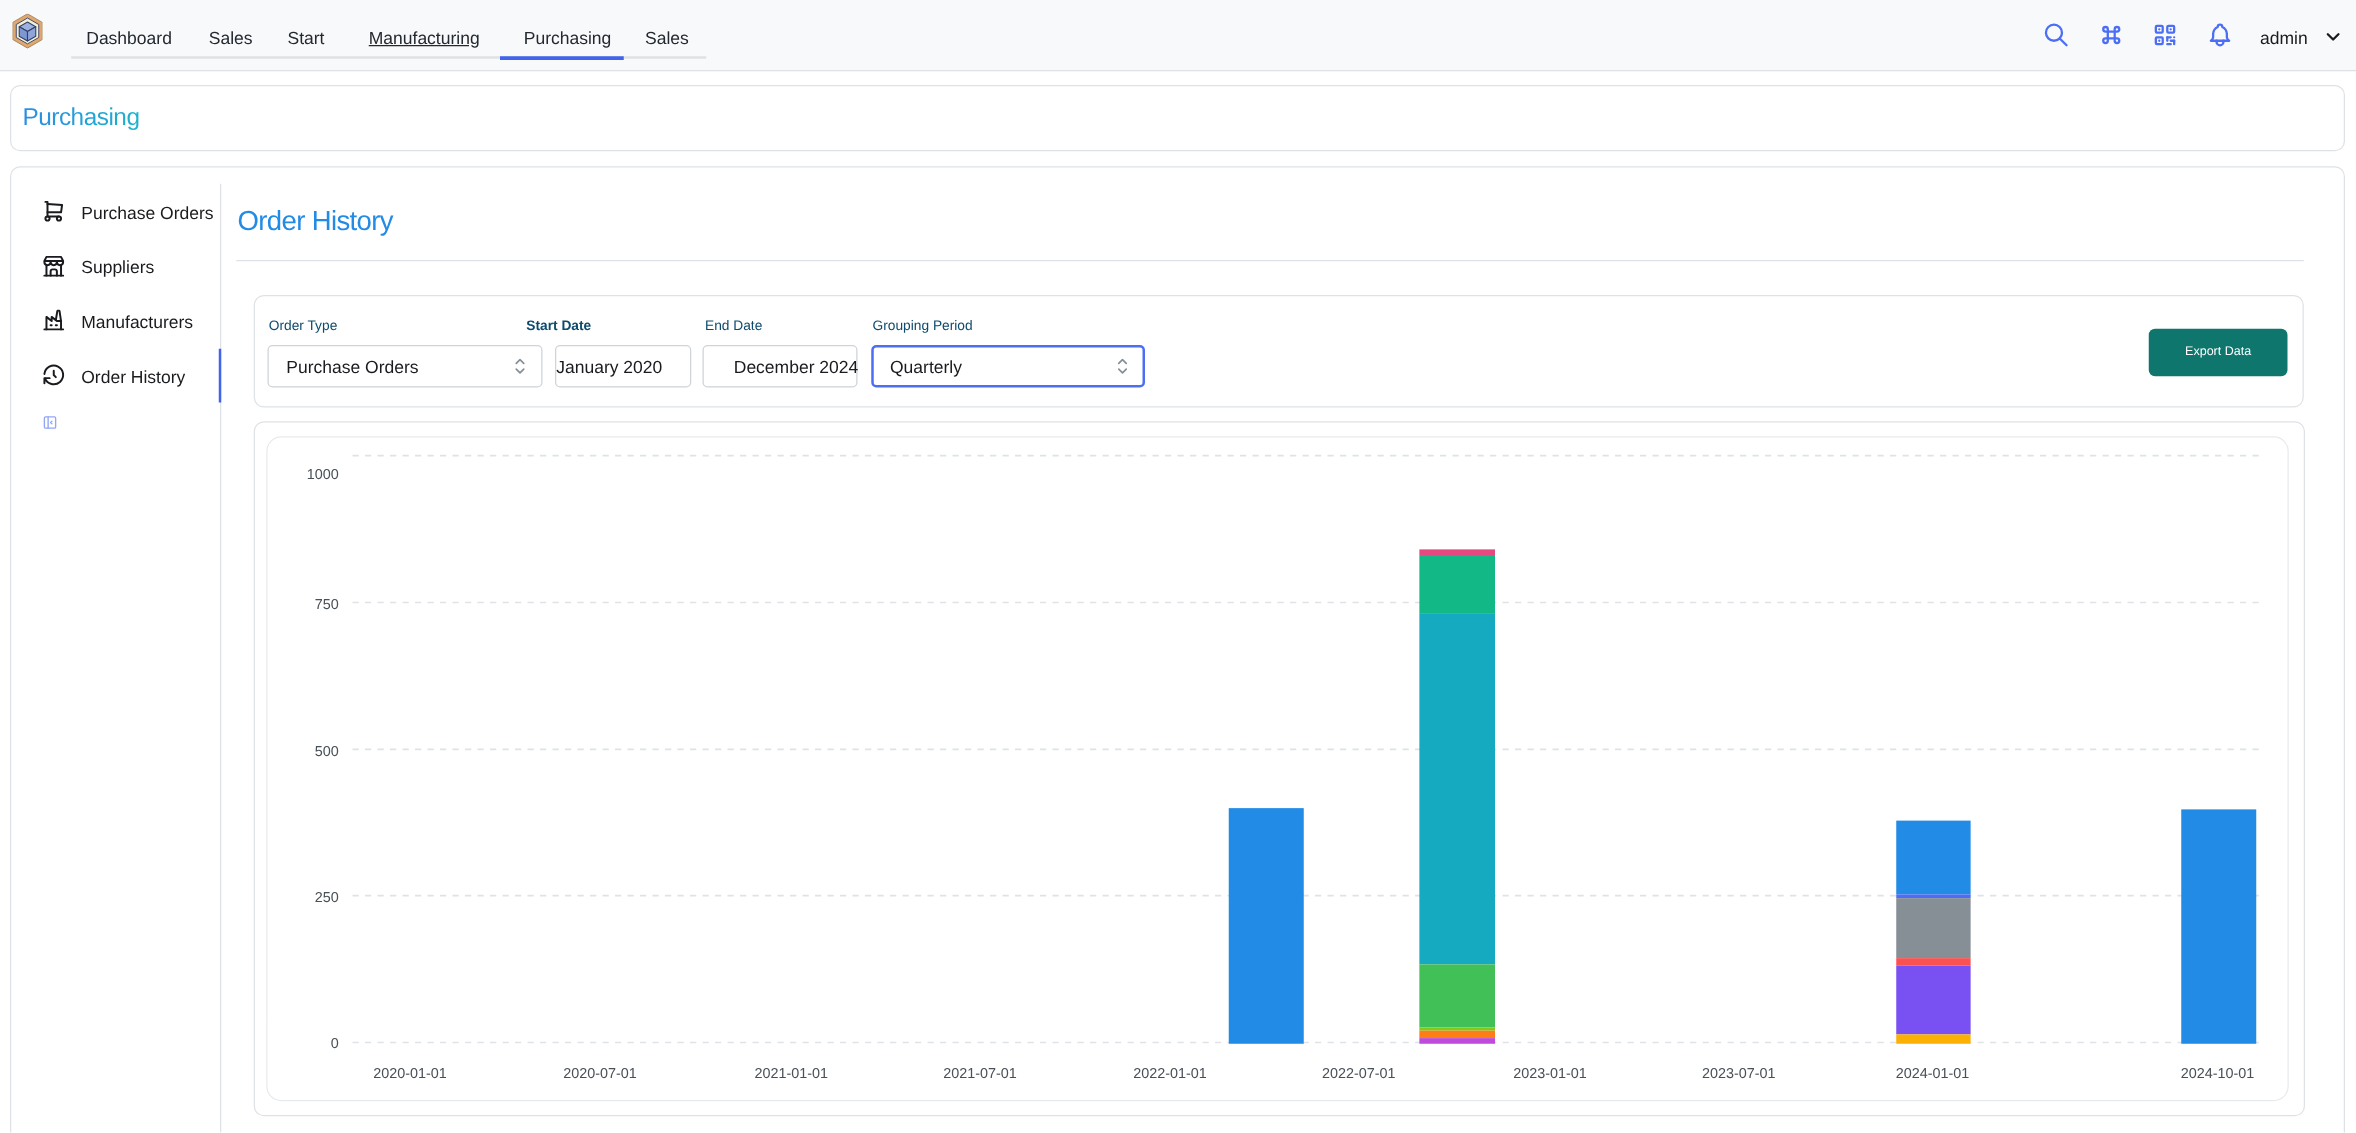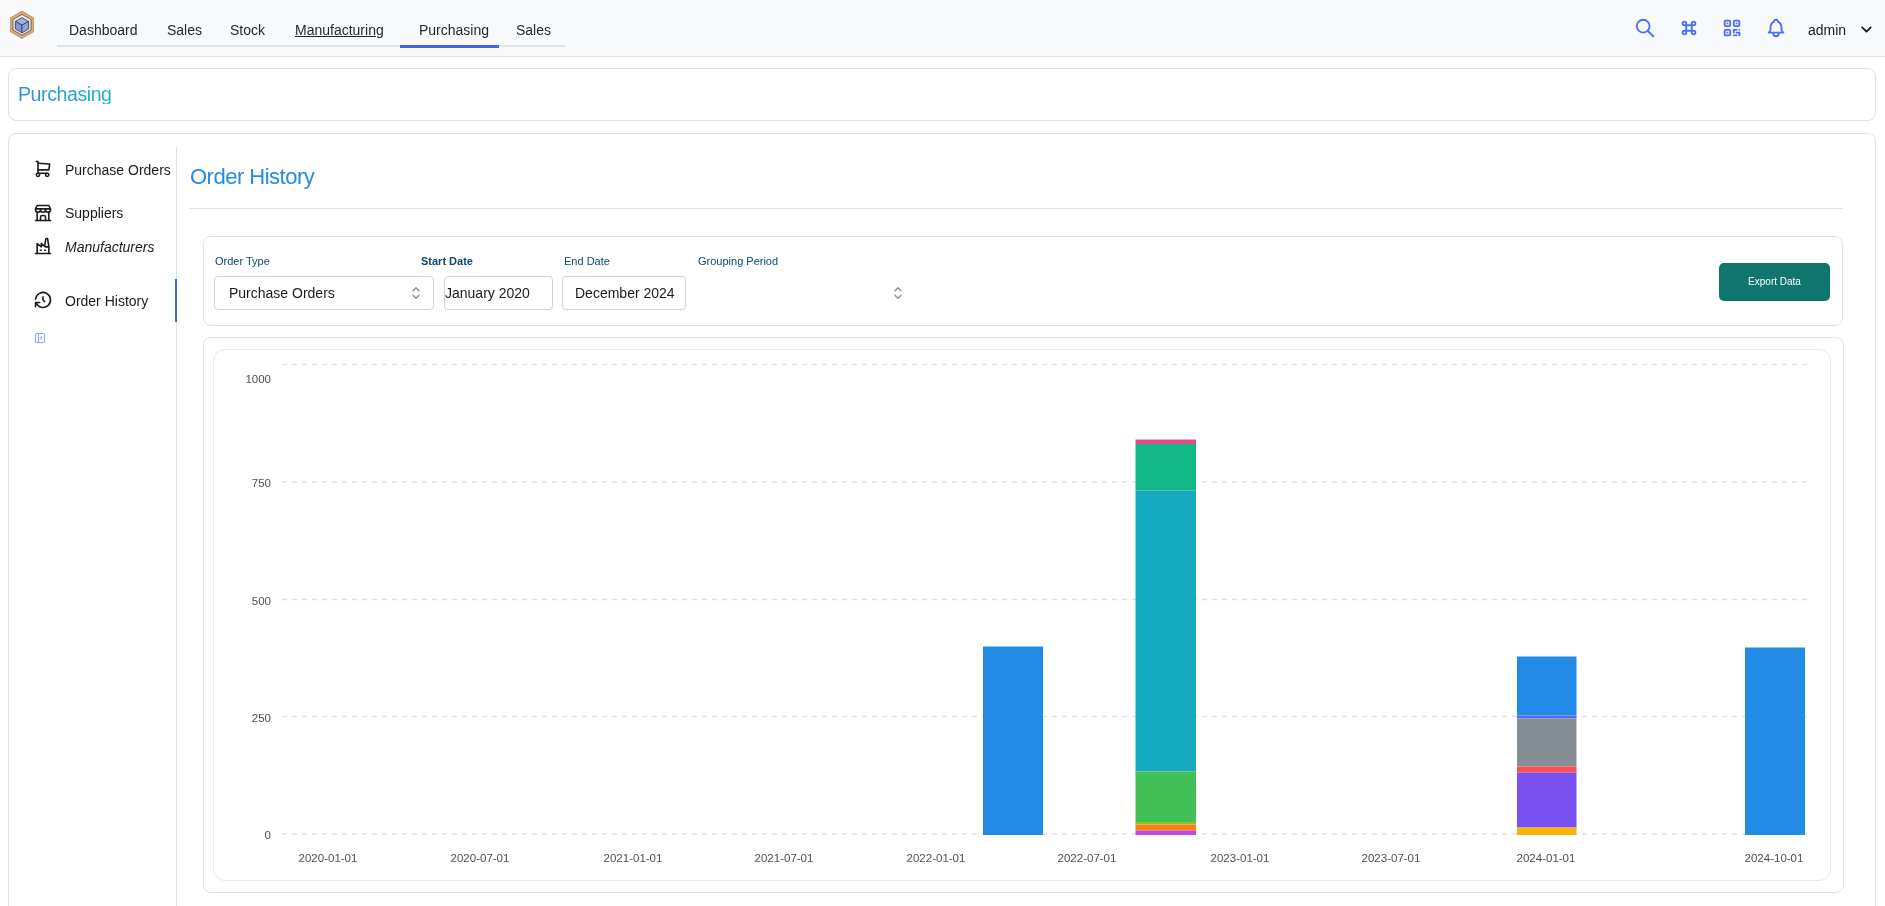--- a/index.html
+++ b/index.html
@@ -48,21 +48,21 @@
     <polygon points="12,3.4 21,8.6 21,19 12,24.1 3,19 3,8.6" fill="#f2f0d2" stroke="#454d6e" stroke-width="0.8"></polygon>
     <polygon points="12,5.9 18.9,9.85 18.9,17.75 12,21.7 5.1,17.75 5.1,9.85" fill="#ffffff" stroke="none"></polygon>
     <g stroke="#35406b" stroke-width="0.9" stroke-linejoin="round">
       <polygon points="12,6.6 18.6,10.4 12,14.2 5.4,10.4" fill="#9db1de"></polygon>
       <polygon points="5.4,10.4 12,14.2 12,21.8 5.4,18" fill="#7e97d3"></polygon>
       <polygon points="18.6,10.4 12,14.2 12,21.8 18.6,18" fill="#8da5da"></polygon>
     </g>
   </svg>
   <span class="tab" style="left:69px;">Dashboard</span>
   <span class="tab" style="left:167px;">Sales</span>
-  <span class="tab" style="left:230px;">Stock</span>
+  <span class="tab" style="left:230px;">Start</span>
   <span class="tab" style="left:295px;text-decoration:underline;">Manufacturing</span>
   <span class="tab" style="left:419px;">Purchasing</span>
   <span class="tab" style="left:516px;text-align:right;">Sales</span>
   <div id="tabline"></div>
   <div id="tabactive"></div>
   <svg class="navicon" style="left:1634px;" width="22" height="22" viewBox="0 0 24 24" fill="none" stroke="#4c6ef5" stroke-width="2" stroke-linecap="round" stroke-linejoin="round">
     <circle cx="10" cy="10" r="7"></circle>
       <path d="M21 21l-6 -6"></path>
   </svg>
   <svg class="navicon" style="left:1678px;" width="22" height="22" viewBox="0 0 24 24" fill="none" stroke="#4c6ef5" stroke-width="2" stroke-linecap="round" stroke-linejoin="round">
@@ -110,21 +110,21 @@
   <div class="sitem" style="top:190.5px;">
     <svg width="20" height="20" viewBox="0 0 24 24" fill="none" stroke="#1a1b1e" stroke-width="1.9" stroke-linecap="round" stroke-linejoin="round">
       <path d="M3 21l18 0"></path>
         <path d="M3 7v1a3 3 0 0 0 6 0v-1m0 1a3 3 0 0 0 6 0v-1m0 1a3 3 0 0 0 6 0v-1h-18l2-4h14l2 4"></path>
         <path d="M5 21l0 -10.15"></path>
         <path d="M19 21l0 -10.15"></path>
         <path d="M9 21v-4a2 2 0 0 1 2 -2h2a2 2 0 0 1 2 2v4"></path>
     </svg>
     <span>Suppliers</span>
   </div>
-  <div class="sitem" style="top:224px;font-style:italic;">
+  <div class="sitem" style="top:234px;">
     <svg width="20" height="20" viewBox="0 0 24 24" fill="none" stroke="#1a1b1e" stroke-width="1.9" stroke-linecap="round" stroke-linejoin="round">
       <path d="M3 21h18"></path>
         <path d="M5 21v-12l5 4v-4l5 4h4"></path>
         <path d="M19 21v-8l-1.436 -9.574a.5 .5 0 0 0 -.495 -.426h-1.145a.5 .5 0 0 0 -.494 .418l-1.43 8.582"></path>
         <path d="M9 17h1"></path>
         <path d="M14 17h1"></path>
     </svg>
     <span>Manufacturers</span>
   </div>
   <div class="sitem" style="top:278px;">
@@ -147,21 +147,22 @@
   <span class="flabel" style="left:215px;">Order Type</span>
   <span class="flabel" style="left:421px;font-weight:bold;">Start Date</span>
   <span class="flabel" style="left:564px;">End Date</span>
   <span class="flabel" style="left:698px;">Grouping Period</span>
   <div class="finput" style="left:214px; width:220px; padding-left:14px;">Purchase Orders</div>
   <svg class="selicon" style="left:407px; top:284px;" width="18" height="18" viewBox="0 0 24 24" fill="none" stroke="#868e96" stroke-width="1.8" stroke-linecap="round" stroke-linejoin="round">
     <path d="M8 9l4 -4l4 4"></path>
       <path d="M16 15l-4 4l-4 -4"></path>
   </svg>
   <div class="finput" style="left:444px; width:109px; padding-left:0;">January 2020</div>
-  <div class="finput" style="left:562px; width:124px; padding-left:12px;">December 2024</div>
+  <div class="finput" style="left:562px; width:124px; padding-left:24px;">December 2024</div>
+  <div class="finput" id="gpselect" style="left:697px; width:219px; padding-left:13px;">Quarterly</div>
   <svg class="selicon" style="left:889px; top:284px;" width="18" height="18" viewBox="0 0 24 24" fill="none" stroke="#868e96" stroke-width="1.8" stroke-linecap="round" stroke-linejoin="round">
     <path d="M8 9l4 -4l4 4"></path>
       <path d="M16 15l-4 4l-4 -4"></path>
   </svg>
   <div id="exportbtn">Export Data</div>
 
   <div id="wrapcard"></div>
   <div id="chartcard"></div>
   <svg class="abs" style="left:213px; top:348.5px;" width="1618" height="532" viewBox="0 0 1618 532">
     <g stroke="#dfe2e6" stroke-width="1.3" stroke-dasharray="5 5">

